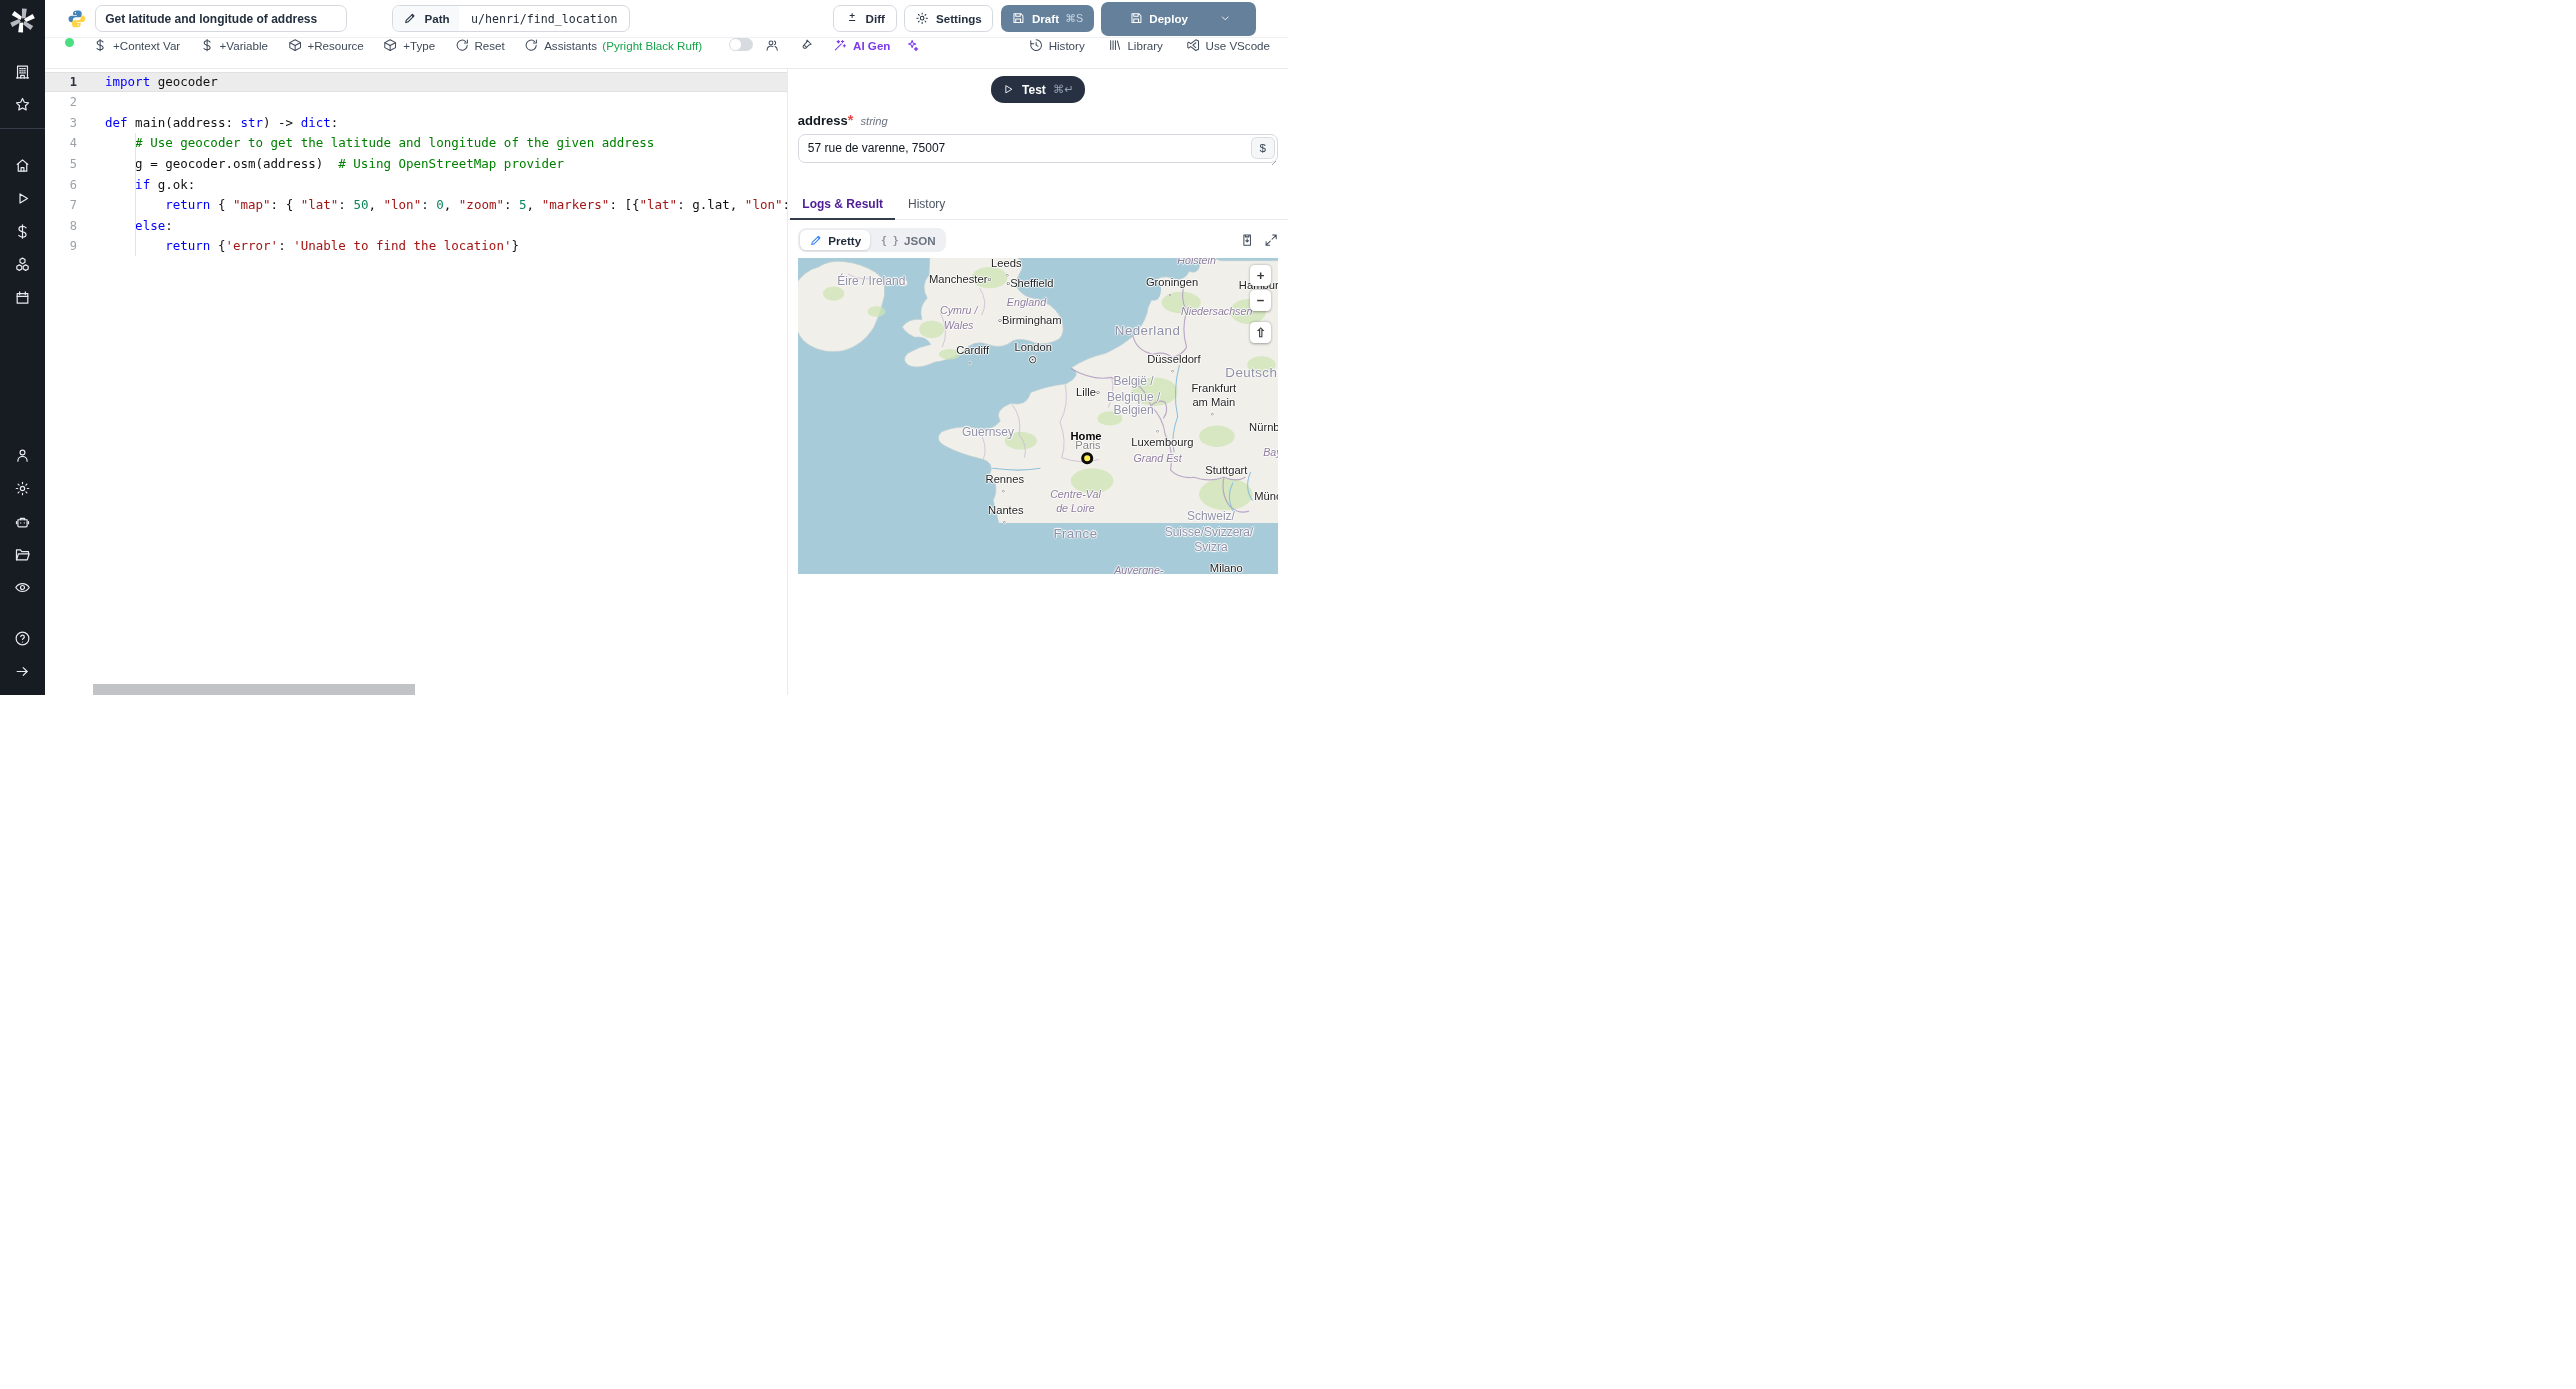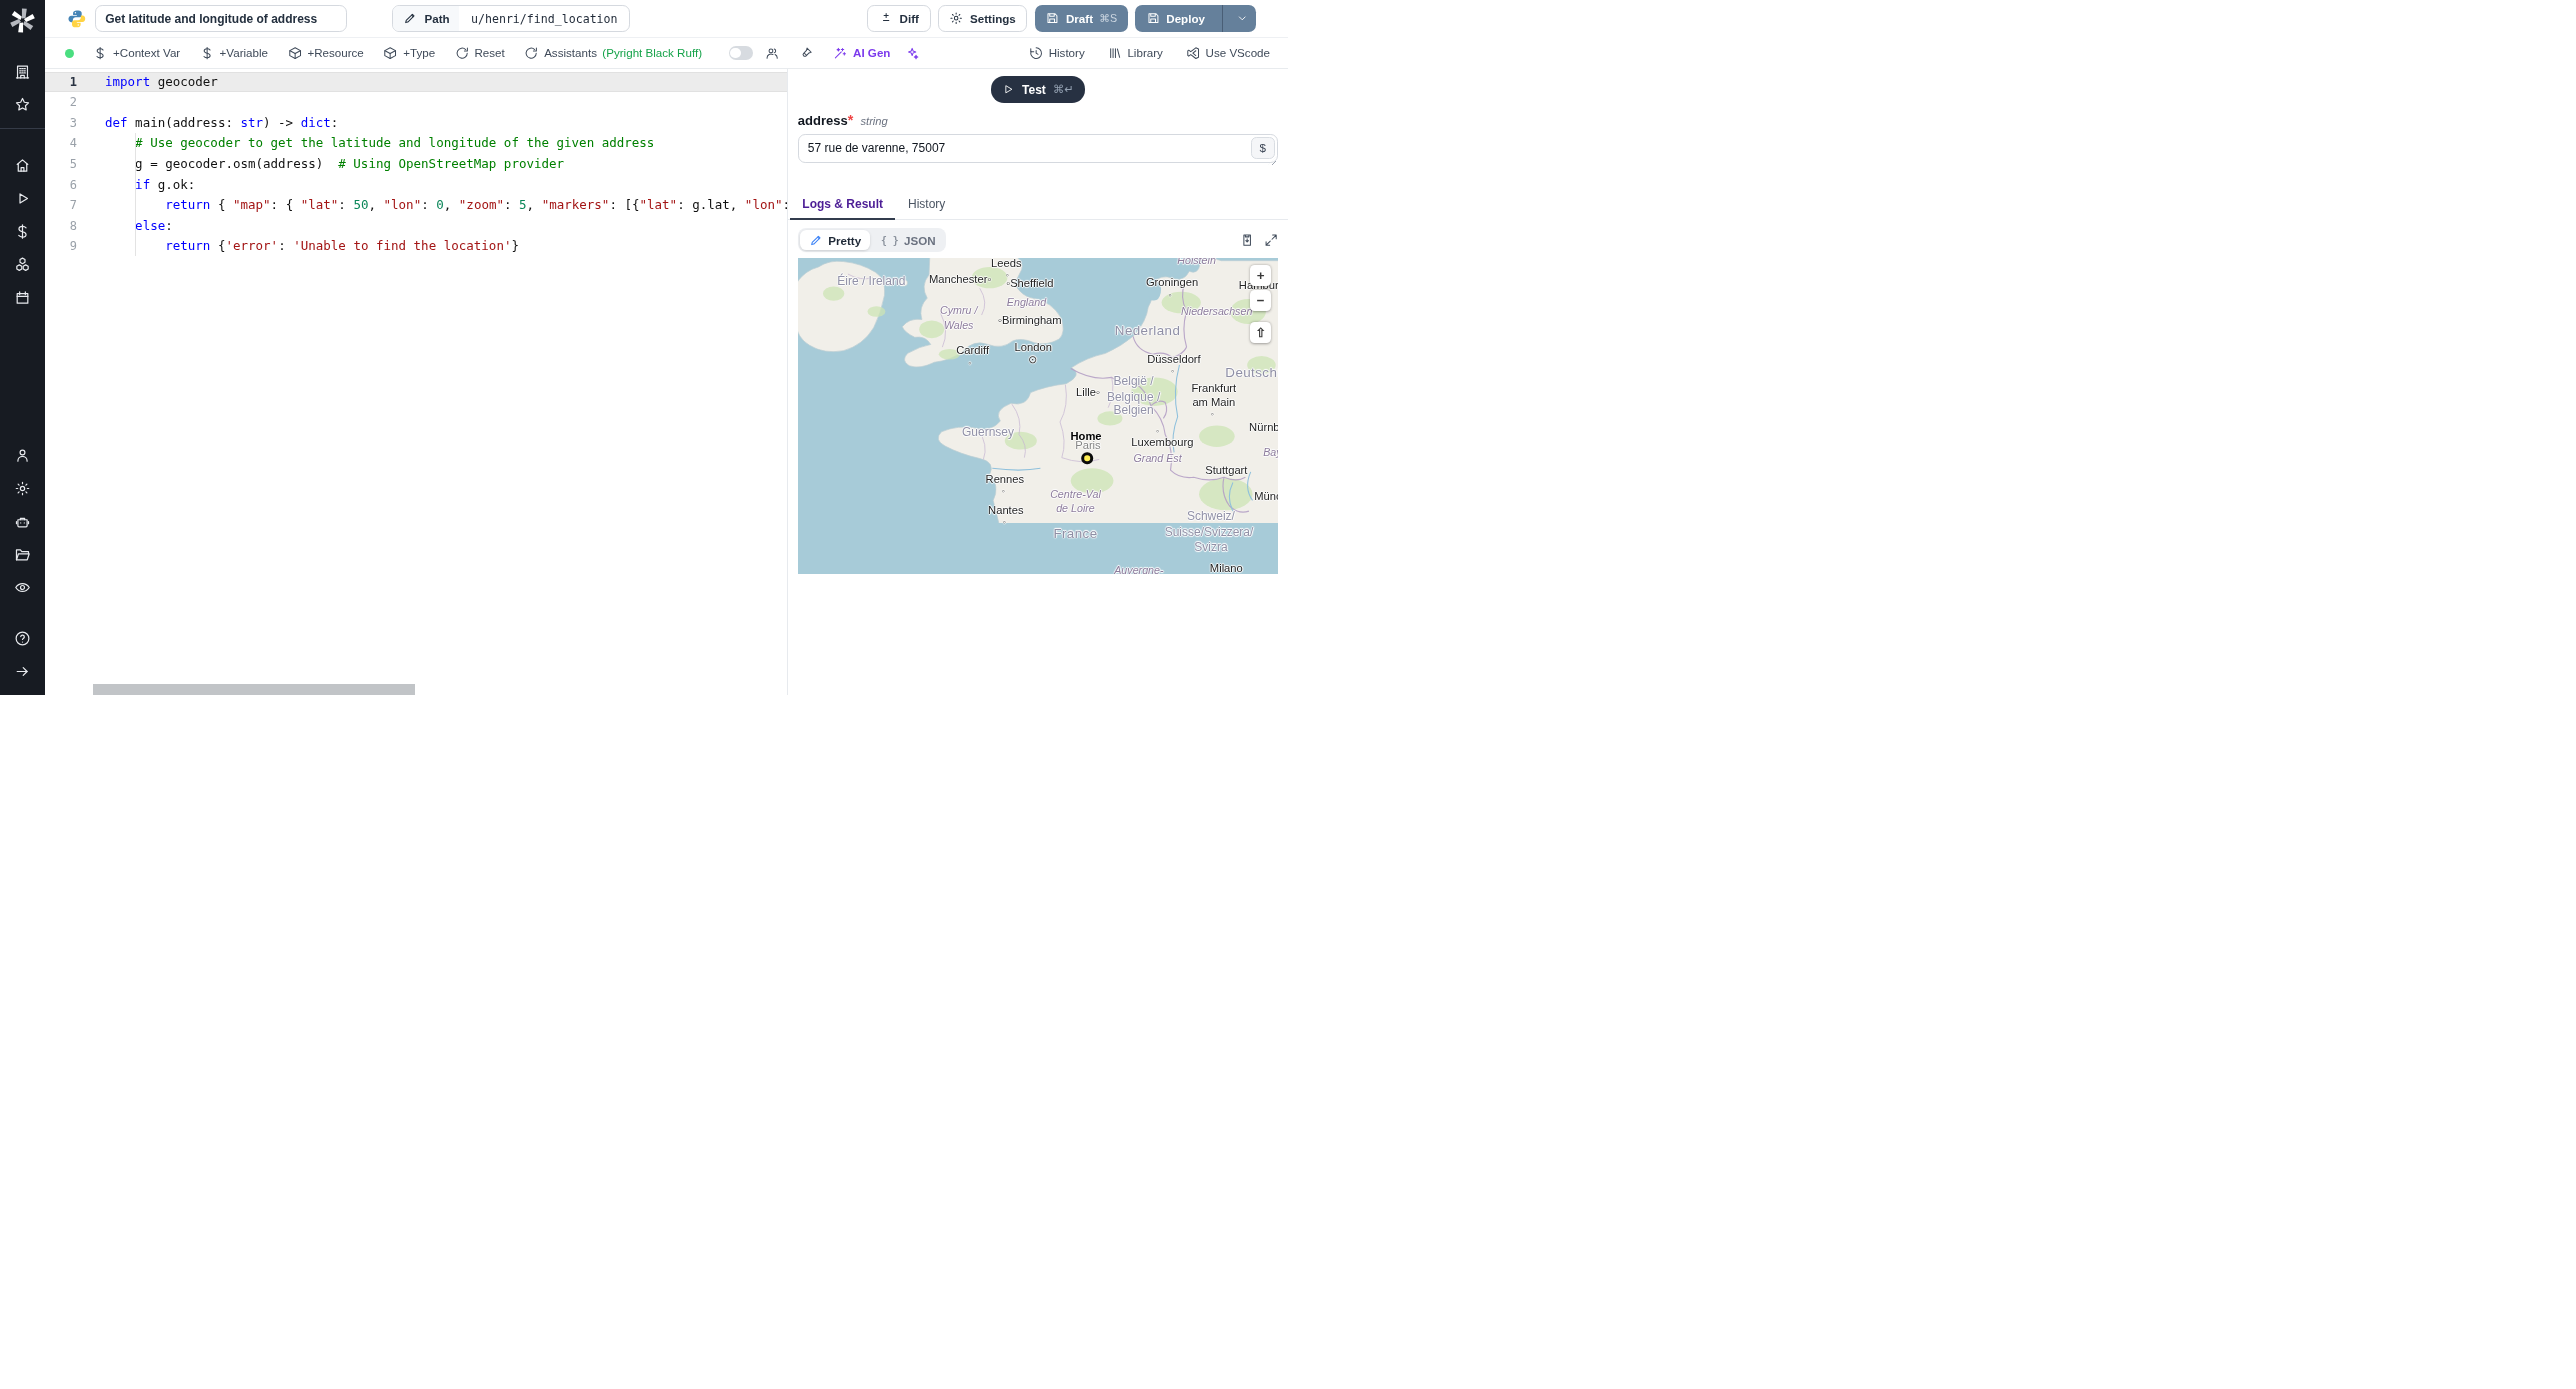--- a/index.html
+++ b/index.html
@@ -28,26 +28,26 @@
   .title-input{width:252px;height:27px;border:0.9px solid #d5d9df;border-radius:7.2px;font-family:"Liberation Sans",sans-serif;
     font-weight:700;font-size:12px;color:#24303f;padding:0 9px;outline:none;white-space:nowrap;overflow:hidden}
   .path-pill{margin-left:36px;display:flex;align-items:center;height:27px;border:0.9px solid #d5d9df;border-radius:7.2px;overflow:hidden;background:#fff}
   .path-left{display:flex;align-items:center;gap:7.2px;padding:0 9.8px;height:100%;background:#f7f9fb;font-weight:700;font-size:11.6px;color:#24303f}
   .path-value{font-family:"DejaVu Sans Mono",monospace;font-size:11.6px;padding:0 11.6px;color:#1f2937}
   .topbar-right{margin-left:auto;display:flex;gap:7.2px;align-items:center}
   .btn{height:27px;border:0.9px solid #d5d9df;border-radius:7.2px;background:#fff;display:inline-flex;align-items:center;gap:6.3px;
     padding:0 10.7px;font-weight:700;font-size:11.6px;color:#24303f;cursor:pointer}
   .btn-solid{background:var(--accent);border:none;color:#fff}
   .kbd-dim{color:#cdd7e2;font-weight:500;font-size:10.7px}
-  .deploy{padding:0;overflow:hidden}
+  .deploy{padding:17px;overflow:hidden}
   .deploy-main{display:flex;align-items:center;gap:6.3px;padding:0 10.7px;height:100%}
   .deploy-div{width:0.9px;height:100%;background:rgba(23,32,48,.35)}
   .deploy-chev{padding:0 7.2px;height:100%;display:flex;align-items:center}
   
-  .toolbar{height:31px;display:flex;align-items:center;gap:19.7px;padding:0 18px 0 19.7px;border-bottom:0.9px solid #e8ebee;
+  .toolbar{height:31px;display:flex;align-items:flex-start;gap:19.7px;padding:0 18px 0 19.7px;border-bottom:0.9px solid #e8ebee;
     font-size:11.6px;color:#3f4a59;font-weight:500}
   .status-dot{width:9px;height:9px;border-radius:50%;background:var(--dot-green);flex:none}
   .tb-item{display:flex;align-items:center;gap:5.4px;cursor:pointer;white-space:nowrap}
   .tb-suffix{color:var(--green)}
   .toggle{width:24px;height:13.4px;border-radius:8px;background:#d7dbe0;position:relative;margin-left:7.2px;cursor:pointer;flex:none}
   .toggle::after{content:"";position:absolute;left:1.3px;top:1.3px;width:10.7px;height:10.7px;border-radius:50%;background:#fff}
   .ai-item{color:var(--purple);font-weight:700}
   .tb-right{margin-left:auto;display:flex;gap:23px}
   
   .content{flex:1;display:flex;min-height:0}

